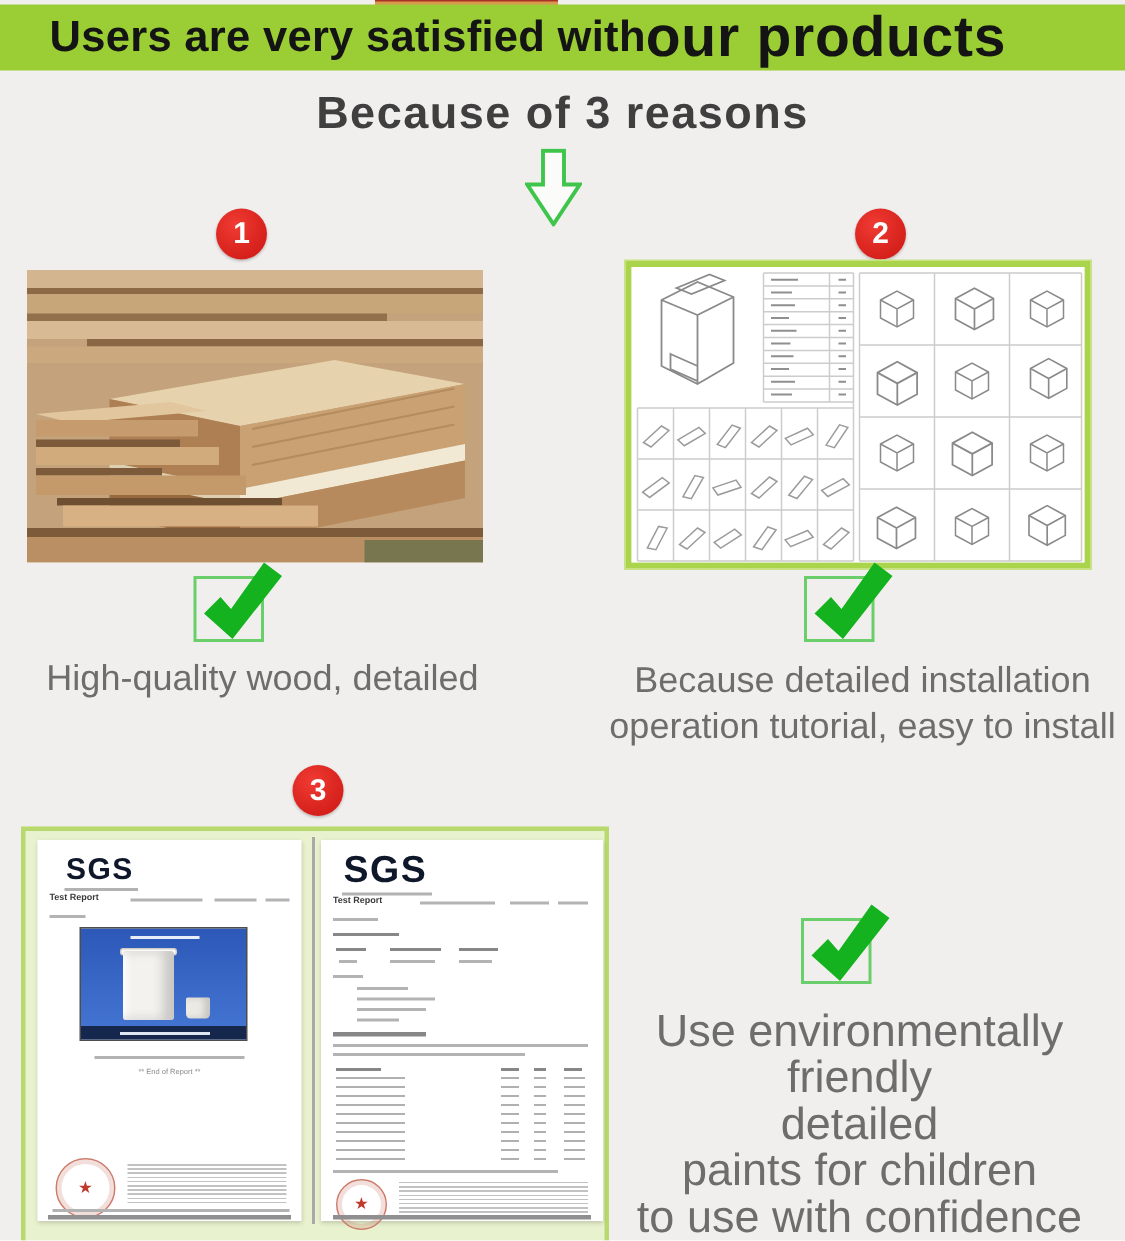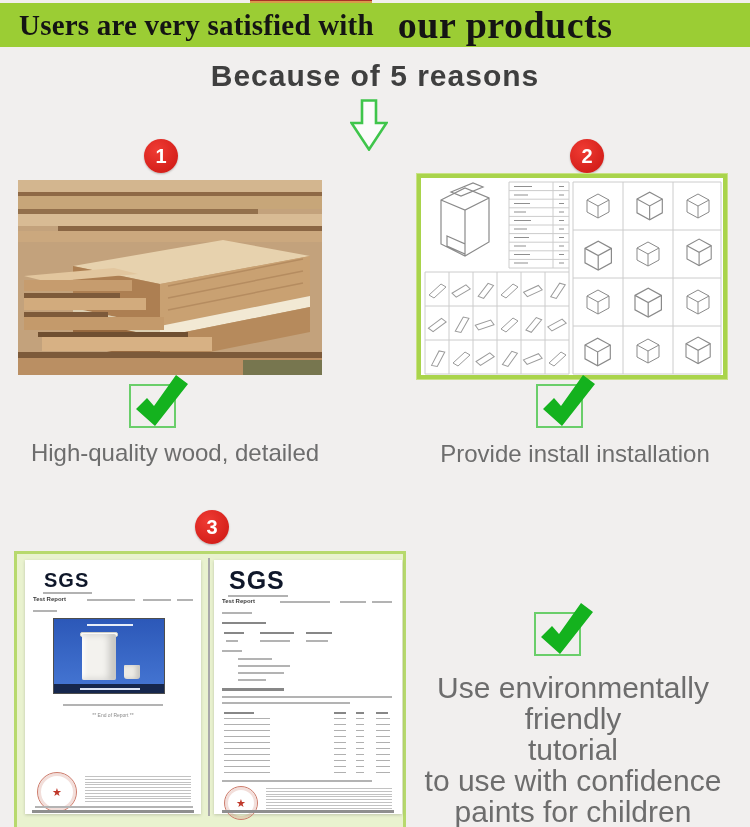--- a/index.html
+++ b/index.html
@@ -1,23 +1,23 @@
 <!DOCTYPE html>
 <html><head>
 <meta charset="utf-8">
 <style>
   * { margin:0; padding:0; box-sizing:border-box; }
   html,body { width:750px; background:#ffffff; font-family:"Liberation Sans", sans-serif; }
   .canvas { position:relative; width:750px; height:827px; background:#f1efee; overflow:hidden; }
 
   
   .red-tab { position:absolute; left:250px; top:0; width:122px; height:3px; background:#a93226; border-bottom:2px solid #d89a4a; }
-  .banner { position:absolute; left:0; top:3px; width:750px; height:44px; background:#9bcd34; display:flex; align-items:baseline; padding-left:19px;font-family:Liberation Serif, serif; }
+  .banner { position:absolute; left:0; top:3px; width:750px; height:44px; background:#9bcd34; display:flex; align-items:baseline; padding-left:33px; }
   .banner .b-reg { font-size:29px; font-weight:bold; color:#141414; letter-spacing:.2px; align-self:center; }
-  .banner .b-big { font-size:38px; font-weight:bold; color:#141414; letter-spacing:.5px; align-self:center; margin-left:24px; }
+  .banner .b-big { font-size:38px; font-weight:bold; color:#141414; letter-spacing:.5px; align-self:center; margin-left:0; }
   .heading { position:absolute; left:0; top:59px; width:750px; text-align:center; font-size:30px; font-weight:bold; color:#3f3f3f; letter-spacing:1px; }
   .arrow { position:absolute; left:350px; top:99px; width:38px; height:52px; }
 
   .badge { position:absolute; width:34px; height:34px; border-radius:50%; background:radial-gradient(circle at 38% 32%, #ef3b33, #d41f1a 75%); display:flex; align-items:center; justify-content:center; box-shadow:0 1px 2px rgba(0,0,0,.25); }
   .badge span { color:#ffffff; font-size:20px; font-weight:bold; }
 
   .wood { position:absolute; left:18px; top:180px; width:304px; height:195px; }
   .manual { position:absolute; left:417px; top:174px; width:310px; height:205px; border:4px solid #a9d44b; box-shadow:0 0 0 1px #c9e284; background:#ffffff; }
   .manual svg { width:100%; height:100%; display:block; }
 
@@ -53,21 +53,21 @@
 
 <div class="canvas">
 
   <div class="red-tab"></div>
 
   <div class="banner">
     <span class="b-reg">Users are very satisfied with</span>
     <span class="b-big">our products</span>
   </div>
 
-  <div class="heading">Because of 5 reasons</div>
+  <div class="heading">Because of 3 reasons</div>
 
   <svg class="arrow" viewBox="0 0 38 52">
     <path d="M12,1.5 H26 V24 H36.5 L19,50.5 L1.5,24 H12 Z" fill="#fbfbfa" stroke="#3fc54b" stroke-width="2.6" stroke-linejoin="miter"></path>
   </svg>
 
   <div class="badge" style="left:144px;top:139px">
     <span>1</span>
   </div>
 
   <svg class="wood" viewBox="0 0 304 195" preserveAspectRatio="none">
@@ -173,21 +173,22 @@
       <use href="#ib" transform="translate(265,158) scale(1.1)"></use>
     </svg>
   </div>
 
   <svg class="check" style="left:533px;top:371px" viewBox="0 0 64 58">
     <rect x="4" y="14" width="45" height="42" fill="none" stroke="#6ace6a" stroke-width="2"></rect>
     <polygon points="10,38 21,27 28,35 50,4 62,13 29,55" fill="#14b21e"></polygon>
   </svg>
 
   <div class="cap" style="left:402px;top:438px;width:346px">
-    <div>Provide install installation</div>
+    <div>Because detailed installation</div>
+    <div>operation tutorial, easy to install</div>
   </div>
 
   <div class="badge" style="left:195px;top:510px">
     <span>3</span>
   </div>
 
   <div class="doc">
     <div class="divider"></div>
 
     <div class="page" style="left:8px;width:176px">
@@ -257,18 +258,18 @@
     </div>
   </div>
 
   <svg class="check" style="left:531px;top:599px" viewBox="0 0 64 58">
     <rect x="4" y="14" width="45" height="42" fill="none" stroke="#6ace6a" stroke-width="2"></rect>
     <polygon points="10,38 21,27 28,35 50,4 62,13 29,55" fill="#14b21e"></polygon>
   </svg>
 
   <div class="cap" style="left:408px;top:672px;width:330px;font-size:30px;line-height:31px">
     <div>Use environmentally friendly</div>
-    <div>tutorial</div>
+    <div>detailed</div>
+    <div>paints for children</div>
     <div>to use with confidence</div>
-    <div>paints for children</div>
   </div>
 
 </div>
 
 </body></html>

